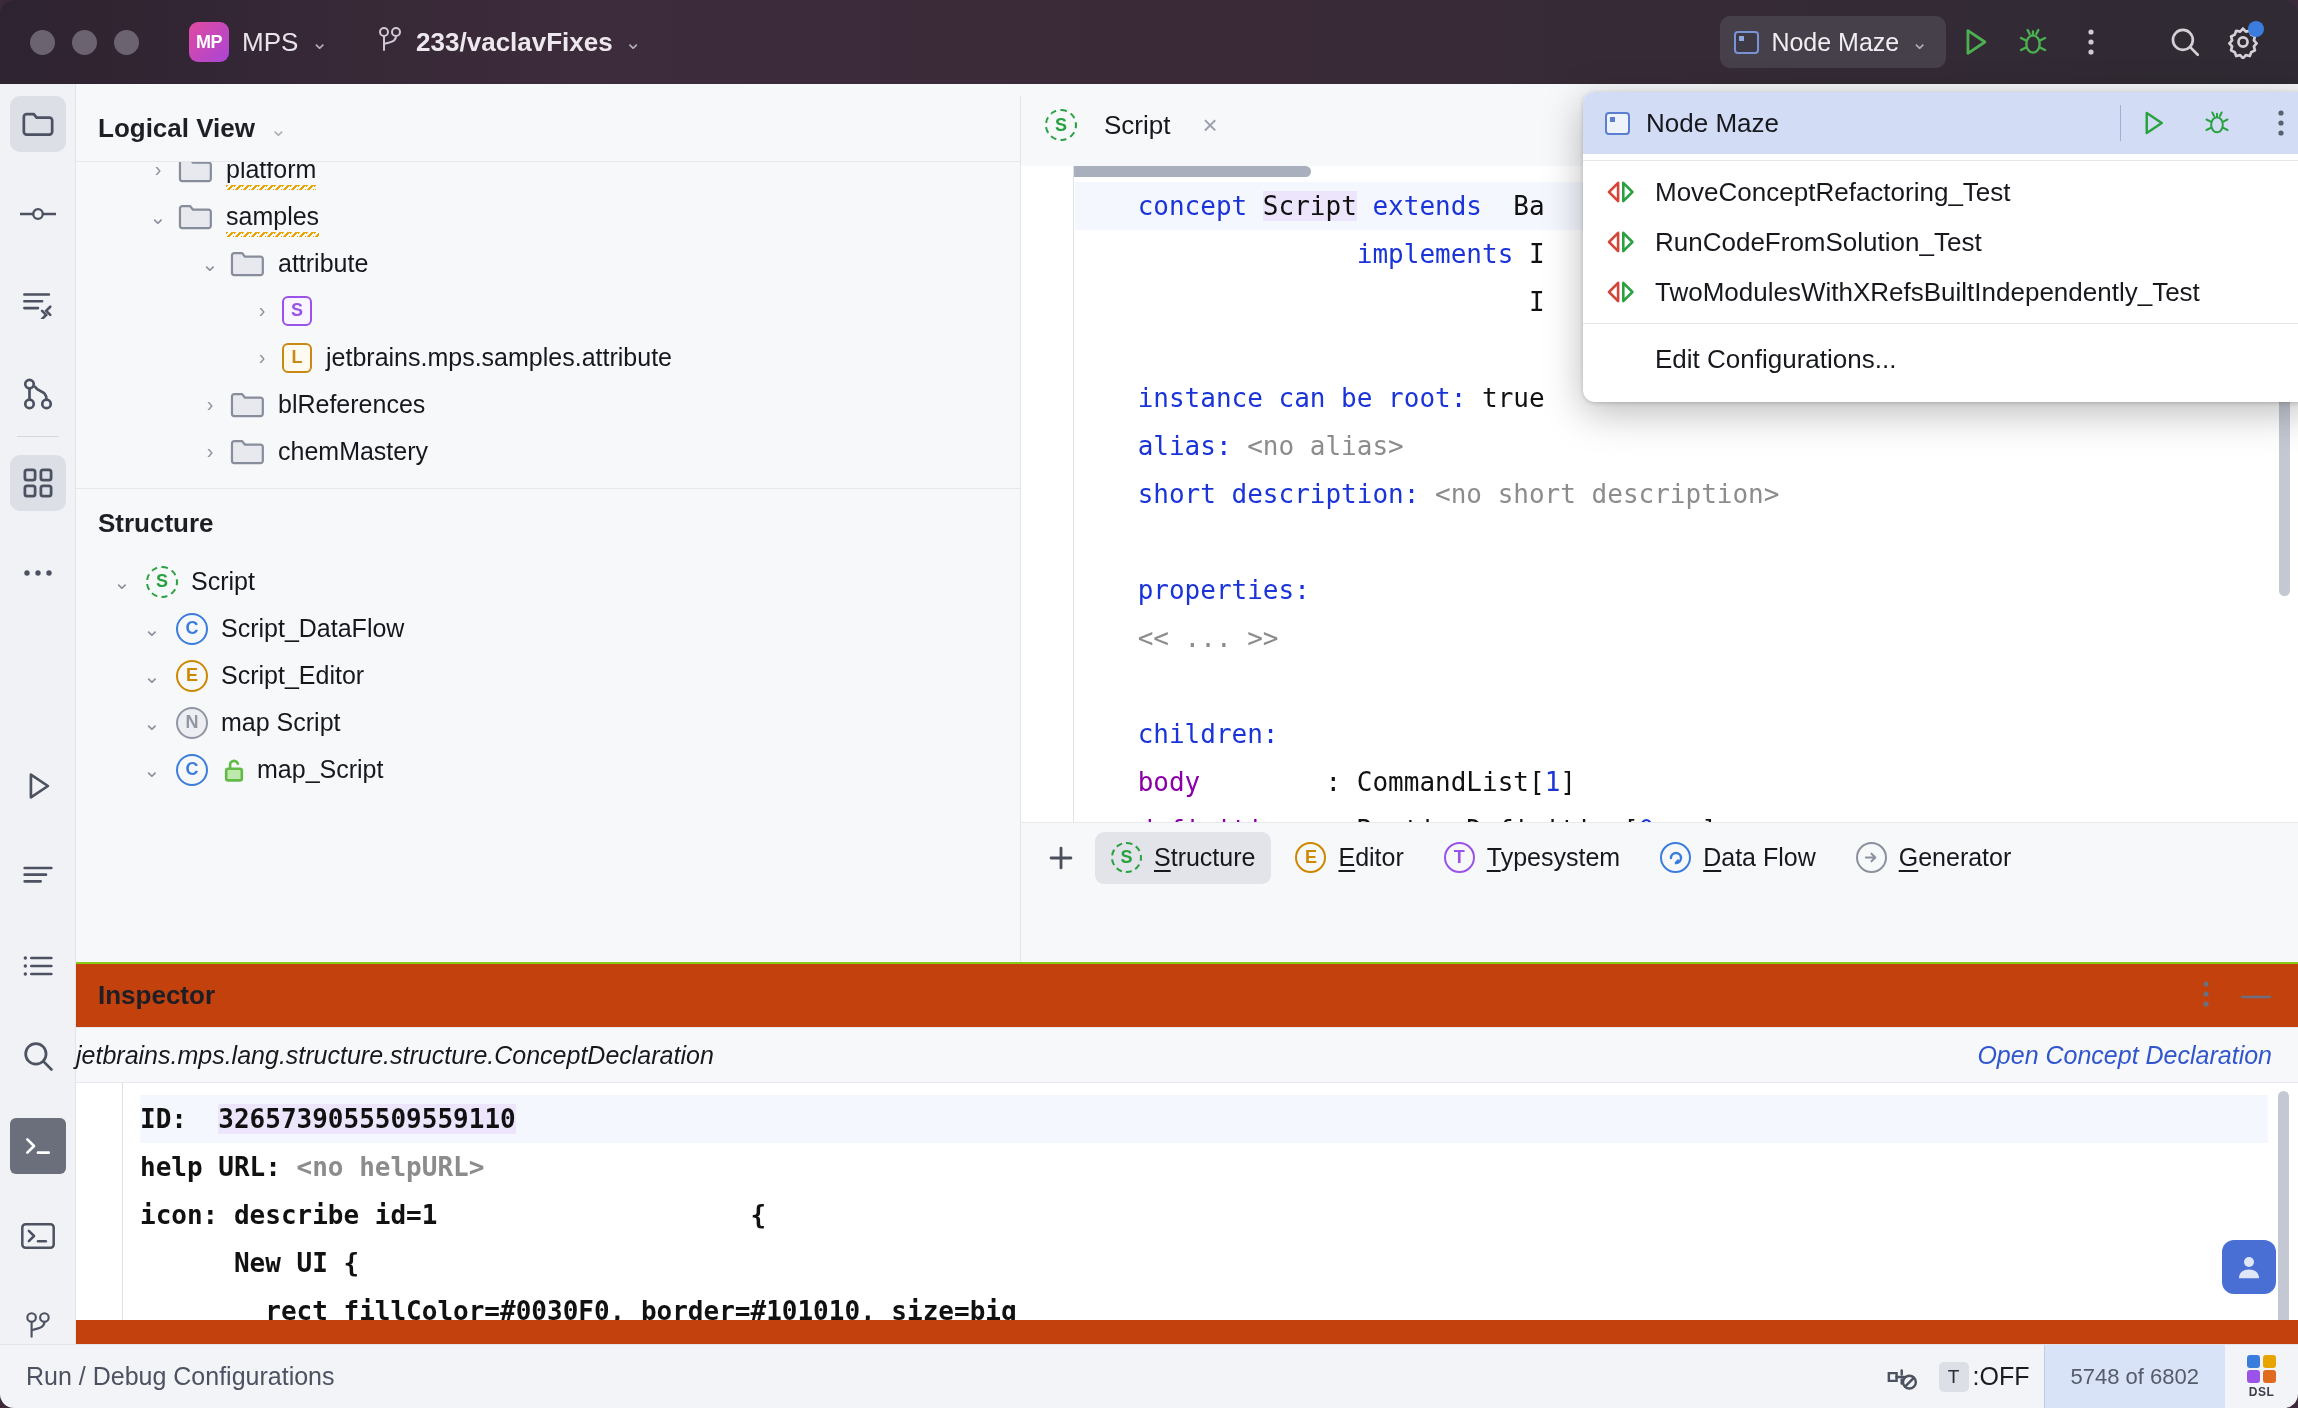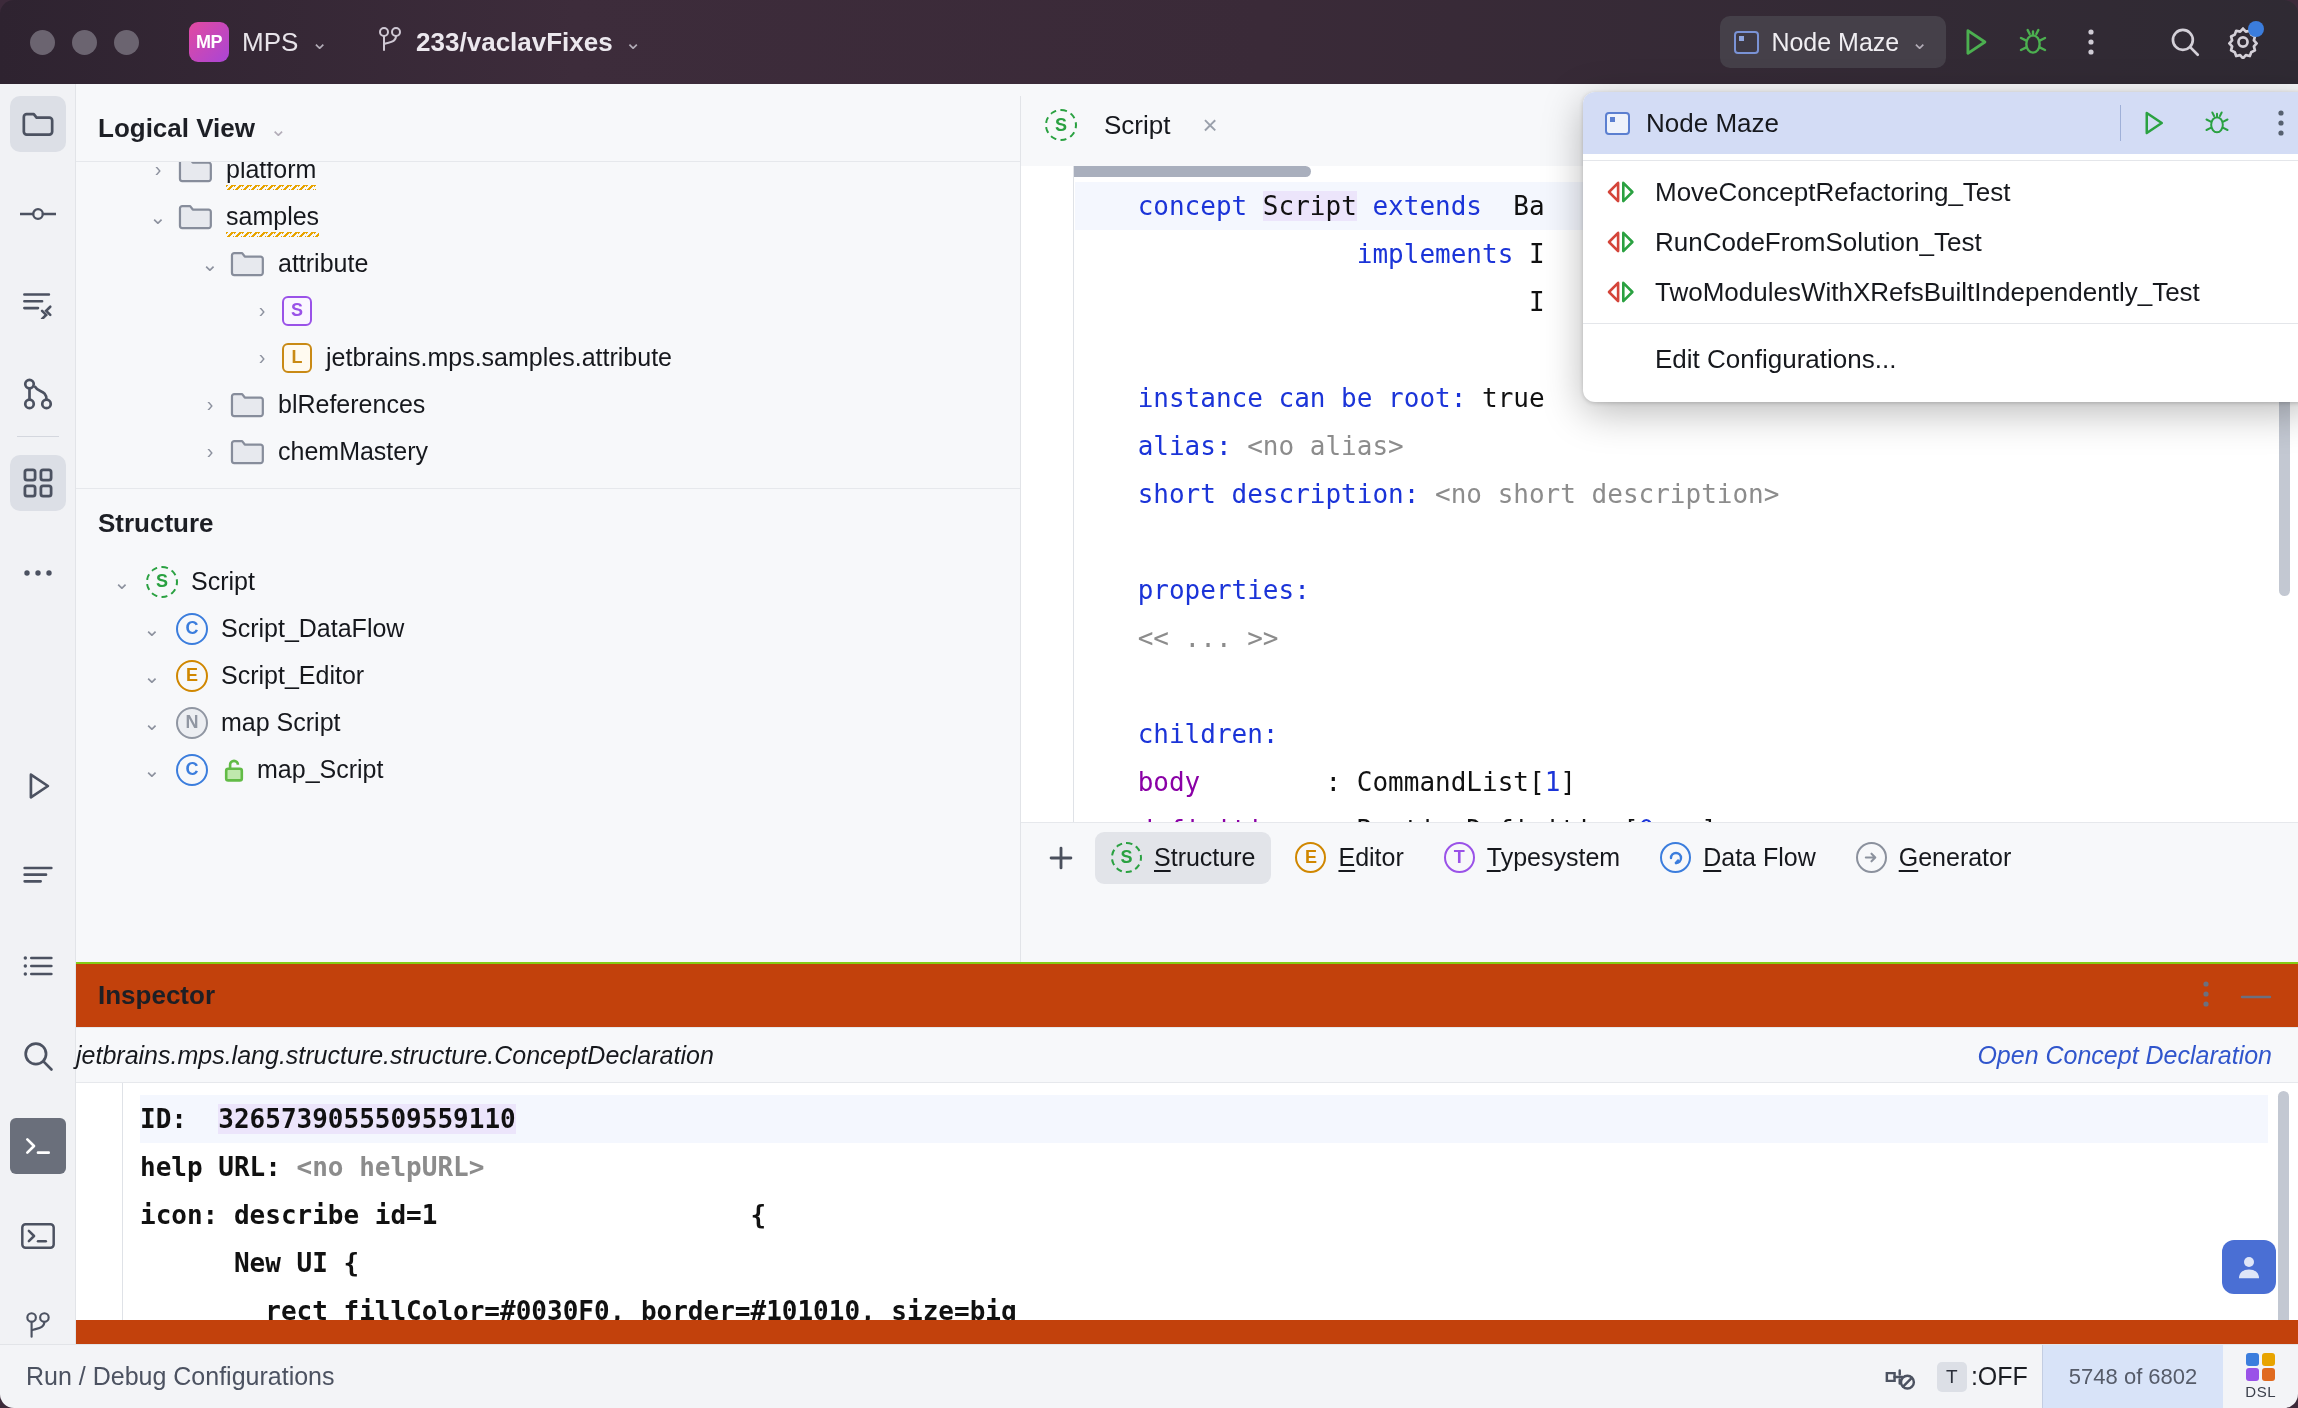--- a/index.html
+++ b/index.html
@@ -241,21 +241,21 @@
   }
   .sb-txt { font-size: 25px; color: #1a1c22; display:flex; align-items:center; padding-right: 14px;}
   .sb-count {
     height: 64px; display:flex; align-items:center; padding: 0 26px;
     background: #d8e3f8; font-size: 22px; color: #555b69;
     border-left: 1px solid #c3cde2;
   }
   .dsl-badge { padding: 0 22px; display:flex; flex-direction:column; align-items:center; gap:2px; }
   .dsl-sq { display:flex; gap:3px; }
   .dsl-sq i { display:block; width:13px; height:13px; border-radius:3px; }
-  .dsl-txt { font-size: 15px; font-weight: 400; color: #3a3f4b; letter-spacing: .5px; }
+  .dsl-txt { font-size: 12px; font-weight: 700; color: #3a3f4b; letter-spacing: .5px; }
 
   
   .popup {
     position: absolute; left: 1583px; top: 92px; width: 730px;
     background: #ffffff; border-radius: 12px;
     box-shadow: 0 10px 40px rgba(0,0,0,.28), 0 1px 4px rgba(0,0,0,.18);
     overflow: hidden; z-index: 50;
   }
   .pu-sel {
     display: flex; align-items: center; height: 62px; background: #d3dcf5;

